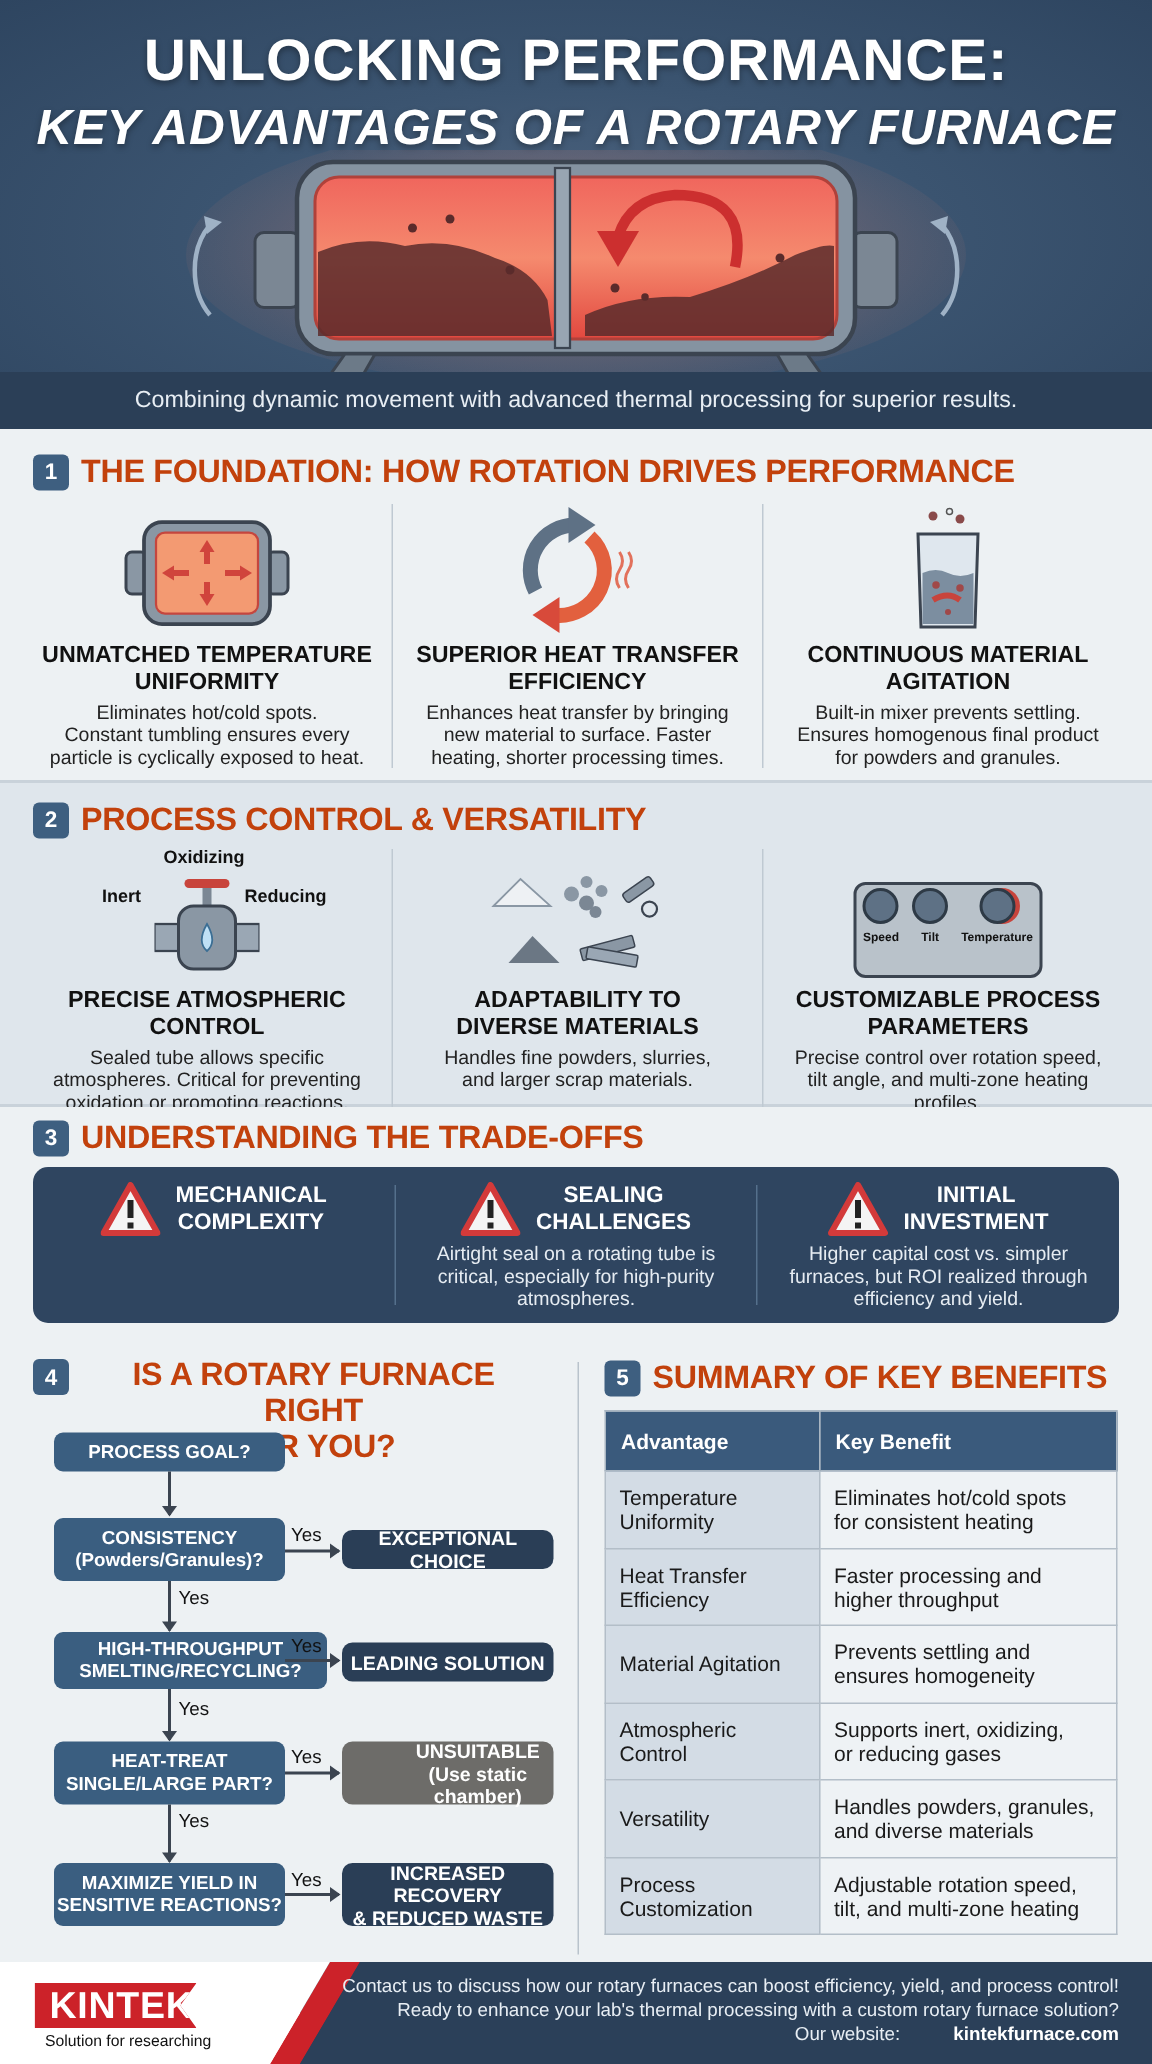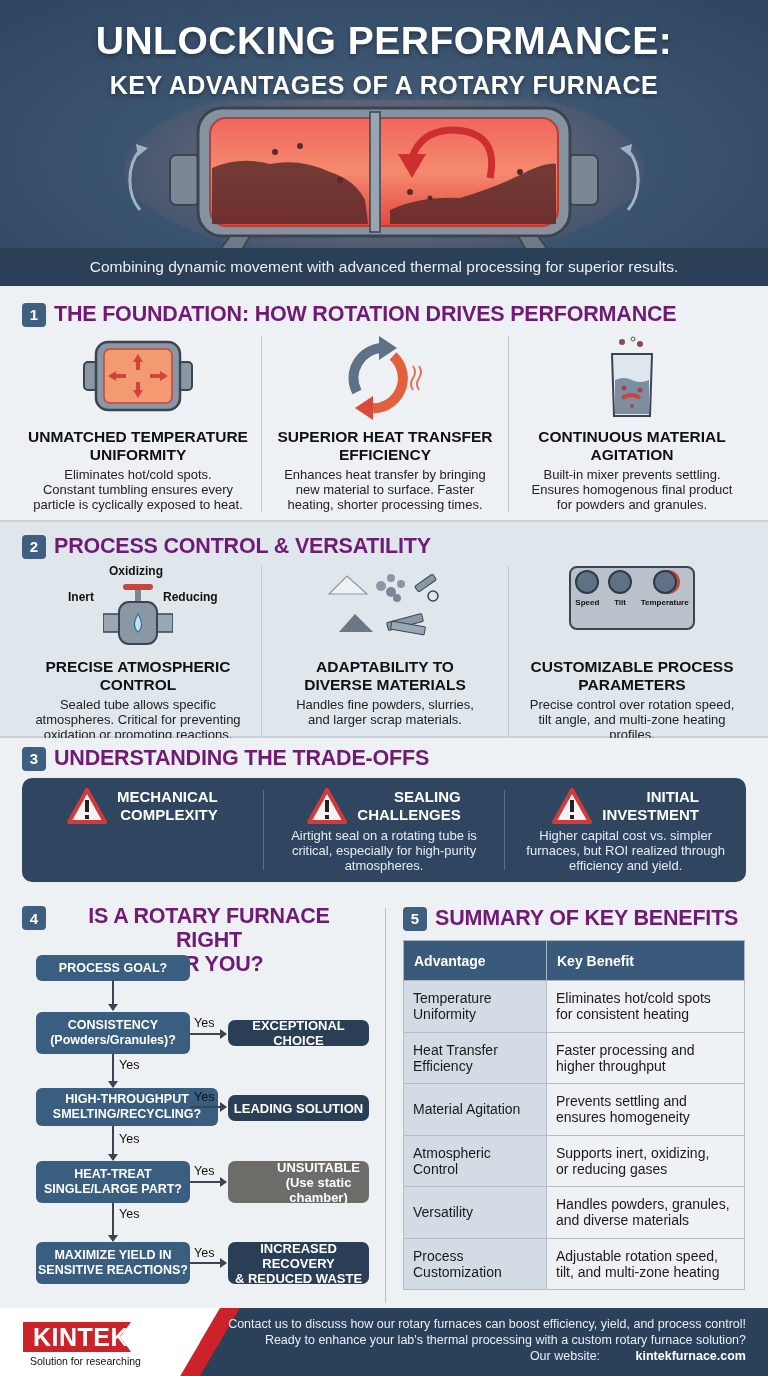--- a/index.html
+++ b/index.html
@@ -2,46 +2,46 @@
 <html><head>
 <meta charset="utf-8">
 <style>
   * { box-sizing: border-box; margin: 0; padding: 0; }
   body { width: 768px; height: 1376px; overflow: hidden; background: #e9eef1; font-family: "Liberation Sans", "DejaVu Sans", sans-serif; color: #111; position: relative; }
 
   
   .hero { position: absolute; left: 0; top: 0; width: 768px; height: 286px; background: radial-gradient(ellipse at 50% 55%, #4f6580 0%, #3b5470 45%, #2e4560 100%); overflow: hidden; }
   .hero-title { position: absolute; top: 18px; width: 100%; text-align: center; color: #fff; font-weight: 700; letter-spacing: 0.5px; text-shadow: 0 2px 4px rgba(0,0,0,0.35); }
   .hero-title .l1 { display: block; font-size: 39px; line-height: 46px; }
-  .hero-title .l2 { display: block; font-size: 25px; line-height: 42px; }
+  .hero-title .l2 { display: block; font-size: 33px; line-height: 42px; font-style: italic; }
   .hero-art { position: absolute; left: 100px; top: 100px; width: 568px; height: 150px; }
   .hero-sub { position: absolute; left: 0; top: 248px; width: 768px; height: 38px; background: #2b3f57; color: #e8eef4; font-size: 15.5px; text-align: center; line-height: 38px; }
 
   
   .section-head { position: absolute; display: flex; align-items: center; gap: 8px; }
   .num-badge { width: 24px; height: 24px; background: #3e5f80; color: #fff; border-radius: 4px; font-size: 15px; font-weight: 700; display: flex; align-items: center; justify-content: center; }
-  .section-title { font-size: 21.5px; font-weight: 700; letter-spacing: -0.2px; color: #701a75; }
+  .section-title { font-size: 21.5px; font-weight: 700; letter-spacing: -0.2px; color: #c2410c; }
 
   .s1 { position: absolute; left: 0; top: 286px; width: 768px; height: 234px; background: #edf1f3; }
   .s2 { position: absolute; left: 0; top: 520px; width: 768px; height: 218px; background: #dfe6ec; border-top: 2px solid #c9d2da; border-bottom: 2px solid #c9d2da; }
   .s3 { position: absolute; left: 0; top: 738px; width: 768px; height: 160px; background: #edf1f3; }
   .lower { position: absolute; left: 0; top: 898px; width: 768px; height: 410px; background: #edf1f3; }
 
   .cols { position: absolute; display: flex; }
   .col { width: 246px; display: flex; flex-direction: column; align-items: center; text-align: center; position: relative; }
   .col-divider { width: 1px; background: #bfc9d2; }
-  .icon-box { height: 86px; width: 100%; display: flex; align-items: flex-start; justify-content: center; }
+  .icon-box { height: 86px; width: 100%; display: flex; align-items: flex-end; justify-content: center; }
   .col-title { font-size: 15.5px; font-weight: 700; line-height: 18px; color: #111; margin-top: 6px; white-space: pre-line; }
   .col-desc { font-size: 13px; line-height: 15px; color: #222; margin-top: 3px; white-space: pre-line; }
 
   
   .trade-panel { position: absolute; left: 22px; top: 40px; width: 724px; height: 104px; background: #2f4560; border-radius: 10px; display: flex; padding: 10px 0; }
   .trade-col { flex: 1; display: flex; flex-direction: column; align-items: center; text-align: center; }
   .trade-top { display: flex; align-items: center; gap: 10px; }
-  .trade-title { color: #fff; font-weight: 700; font-size: 15px; line-height: 18px; white-space: pre-line; text-align: right; }
+  .trade-title { color: #fff; font-weight: 700; font-size: 15px; line-height: 18px; white-space: pre-line; text-align: center; }
   .trade-desc { color: #e6ecf2; font-size: 13px; line-height: 15px; margin-top: 4px; white-space: pre-line; }
   .trade-div { width: 1px; background: #55708c; margin: 2px 0; }
 
   
   .flow { position: absolute; left: 0; top: 0; width: 385px; height: 410px; }
   .vline { position: absolute; left: 385px; top: 10px; width: 1px; height: 395px; background: #b9c3cc; }
   .fbox { position: absolute; background: #3a5e80; color: #fff; font-weight: 700; font-size: 12.5px; line-height: 15px; text-align: center; border-radius: 6px; display: flex; align-items: center; justify-content: center; white-space: pre-line; }
   .rbox { position: absolute; background: #2a3e56; color: #fff; font-weight: 700; font-size: 13px; line-height: 15px; text-align: center; border-radius: 7px; display: flex; align-items: center; justify-content: center; white-space: pre-line; }
   .rbox.gray { background: #6d6c69; }
   .ylabel { position: absolute; font-size: 12.5px; color: #111; }

